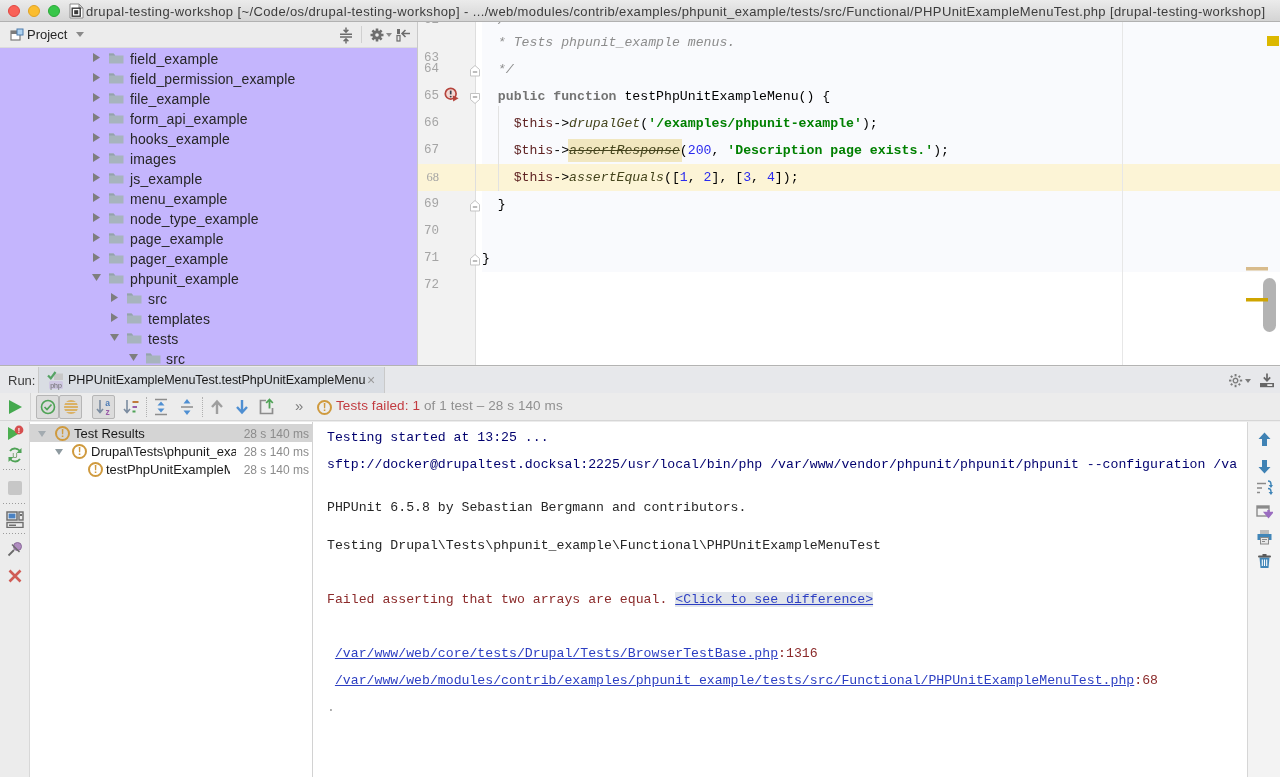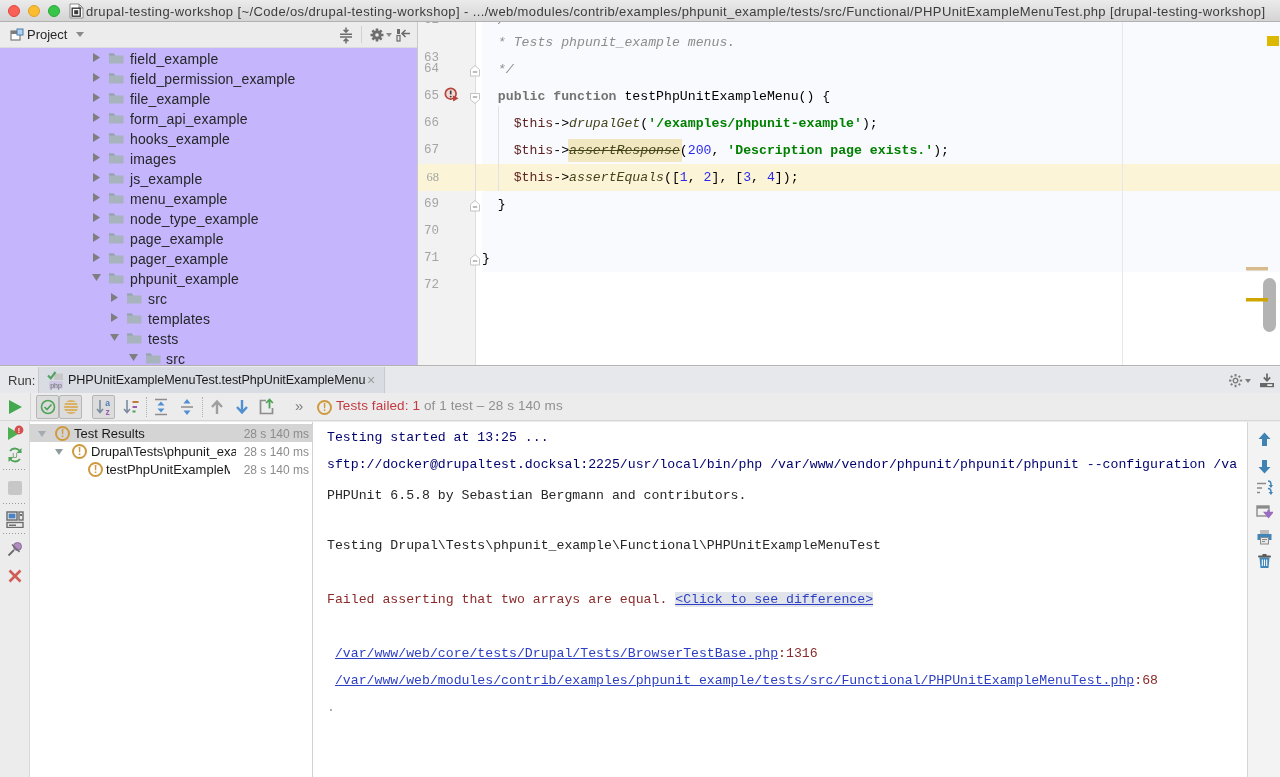--- a/index.html
+++ b/index.html
@@ -345,21 +345,21 @@
     <div class="abs amber" style="left:42px;top:22px;">!</div>
     <div class="abs" style="left:61px;top:22px;font-size:13px;color:#1a1a1a;width:145px;overflow:hidden;white-space:nowrap;">Drupal\Tests\phpunit_exa</div>
     <div class="abs" style="left:200px;top:23px;width:79px;text-align:right;font-size:12px;color:#8c8c8c;">28 s 140 ms</div>
     <div class="abs amber" style="left:58px;top:40px;">!</div>
     <div class="abs" style="left:76px;top:40px;font-size:13px;color:#1a1a1a;width:124px;overflow:hidden;white-space:nowrap;">testPhpUnitExampleMen</div>
     <div class="abs" style="left:200px;top:41px;width:79px;text-align:right;font-size:12px;color:#8c8c8c;">28 s 140 ms</div>
   </div>
   <div class="abs" id="console">
     <div class="conline navy" style="top:2px;">Testing started at 13:25 ...</div>
     <div class="conline navy" style="top:29px;">sftp://docker@drupaltest.docksal:2225/usr/local/bin/php /var/www/vendor/phpunit/phpunit/phpunit --configuration /va</div>
-    <div class="conline dark" style="top:60px;text-align:right;">PHPUnit 6.5.8 by Sebastian Bergmann and contributors.</div>
+    <div class="conline dark" style="top:72px;text-align:right;">PHPUnit 6.5.8 by Sebastian Bergmann and contributors.</div>
     <div class="conline dark" style="top:110px;">Testing Drupal\Tests\phpunit_example\Functional\PHPUnitExampleMenuTest</div>
     <div class="conline" style="top:164px;"><span class="maroon">Failed asserting that two arrays are equal. </span><span class="clink" style="background:#e1e5eb;">&lt;Click to see difference&gt;</span></div>
     <div class="conline" style="top:218px;"> <span class="clink">/var/www/web/core/tests/Drupal/Tests/BrowserTestBase.php</span><span class="maroon">:1316</span></div>
     <div class="conline" style="top:245px;"> <span class="clink">/var/www/web/modules/contrib/examples/phpunit_example/tests/src/Functional/PHPUnitExampleMenuTest.php</span><span class="maroon">:68</span></div>
     <div class="conline" style="top:272px;color:#9a9a9a;">.</div>
   </div>
   <div class="abs" id="conscroll">
     <svg class="abs" style="left:9px;top:10px;" width="15" height="15" viewBox="0 0 15 15">
       <path d="M7.5 0.5 L13.5 7 H10 V14 H5 V7 H1.5 Z" fill="#3f82b4"></path>
     </svg>

